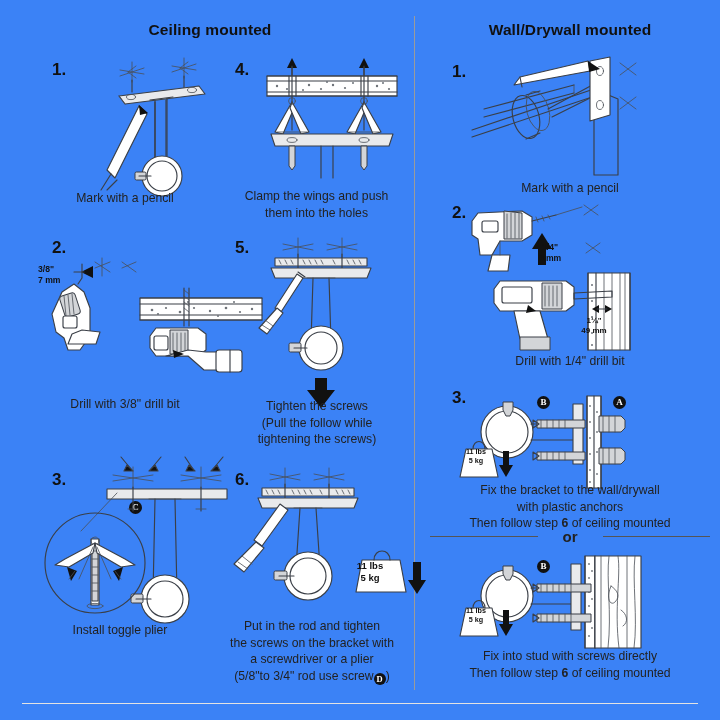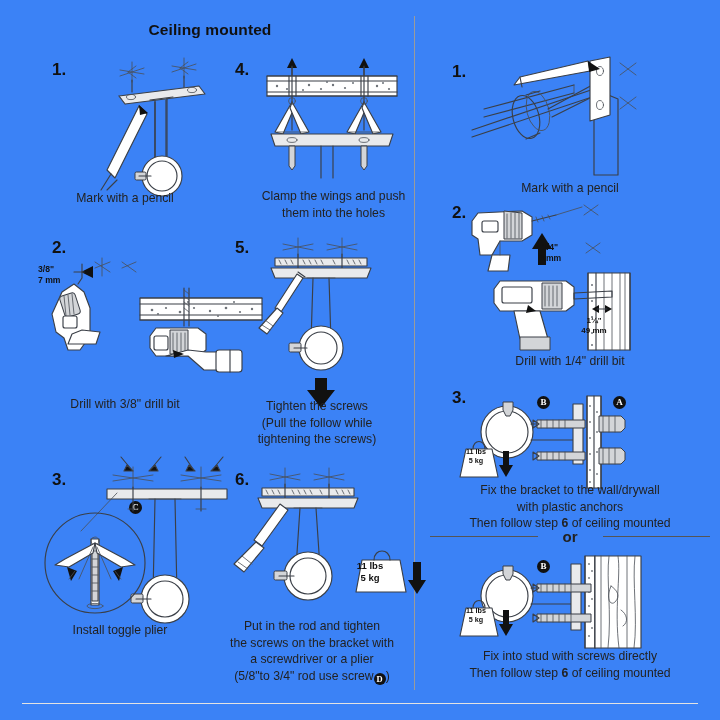--- a/index.html
+++ b/index.html
@@ -108,20 +108,21 @@
 </style>
 </head>
 <body>
 
 <div id="sheet">
 
   <div class="divider-v"></div>
   <div class="divider-bottom"></div>
 
   <div class="col-title" id="title-ceiling">Ceiling mounted</div>
+  <div class="col-title" id="title-wall">Wall/Drywall mounted</div>
 
   <div class="step" style="left:0;top:0">
     <div class="step-num" style="left:52px;top:60px">1.</div>
     <svg style="position:absolute;left:95px;top:50px" width="130" height="140" viewBox="0 0 130 140">
 
       <g>
         <path class="ln-t" d="M33 22 L41 16 M33 22 L41 28 M37 12 L37 32"></path>
         <path class="ln-t" d="M25 20 L49 24 M25 26 L49 18"></path>
         <path class="ln" d="M37 30 L37 42"></path>
         <path class="ln-t" d="M85 18 L93 12 M85 18 L93 24 M89 8 L89 28"></path>
@@ -291,21 +292,21 @@
 
       <path class="fillg" d="M6 76 L128 76 L124 88 L10 88 Z"></path>
       <ellipse class="ln-t" cx="27" cy="82" rx="5" ry="2.4" fill="#fff"></ellipse>
       <ellipse class="ln-t" cx="99" cy="82" rx="5" ry="2.4" fill="#fff"></ellipse>
 
       <path class="fillgg" d="M24 88 L30 88 L30 108 L27 112 L24 108 Z"></path>
       <path class="fillgg" d="M96 88 L102 88 L102 108 L99 112 L96 108 Z"></path>
 
       <path class="ln" d="M56 88 L56 120 M68 88 L68 120"></path>
     </svg>
-    <div class="caption" style="left:241px;top:188px;width:185px">
+    <div class="caption" style="left:224px;top:188px;width:185px">
       <span>Clamp the wings and push</span><br>
       <span>them into the holes</span>
     </div>
   </div>
 
   <div class="step" style="left:0;top:0">
     <div class="step-num" style="left:235px;top:238px">5.</div>
     <svg style="position:absolute;left:255px;top:238px" width="145" height="155" viewBox="0 0 145 155">
 
       <path class="ln-t" d="M28 12 L58 6 M28 6 L58 12 M43 0 L43 20"></path>

